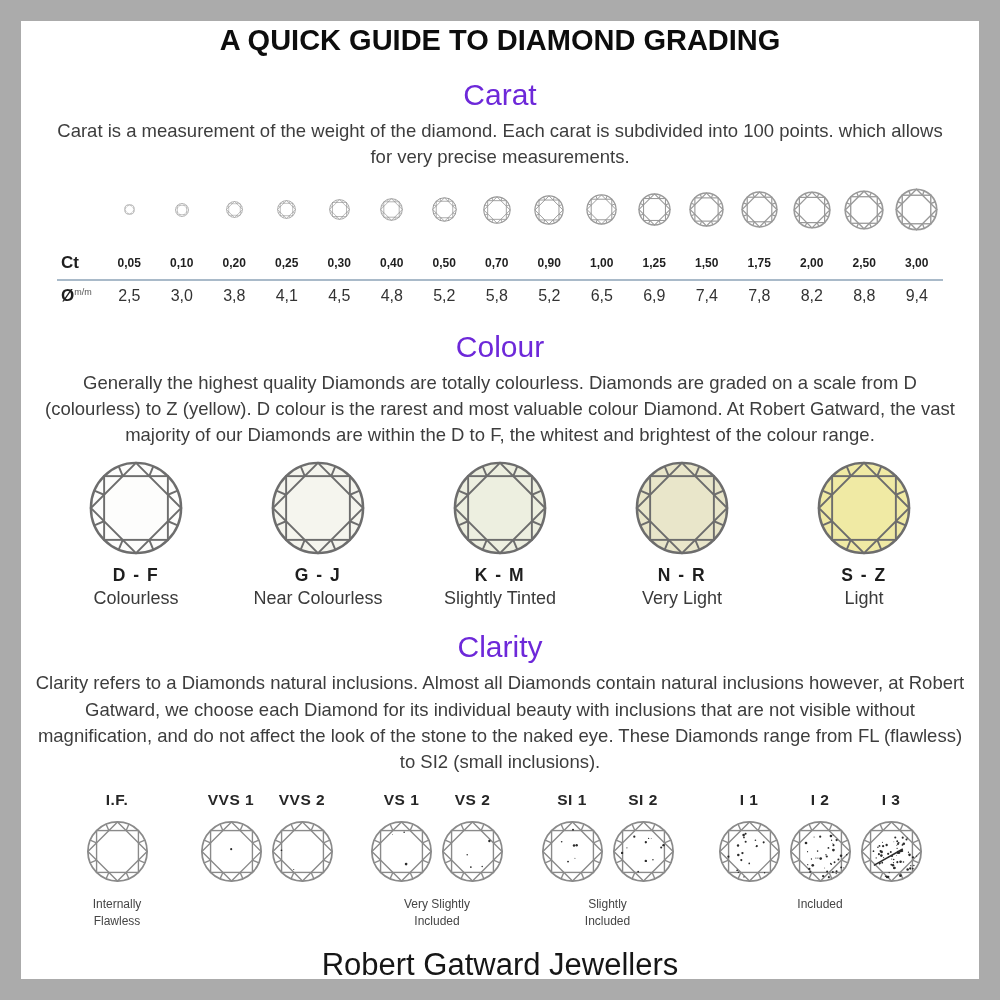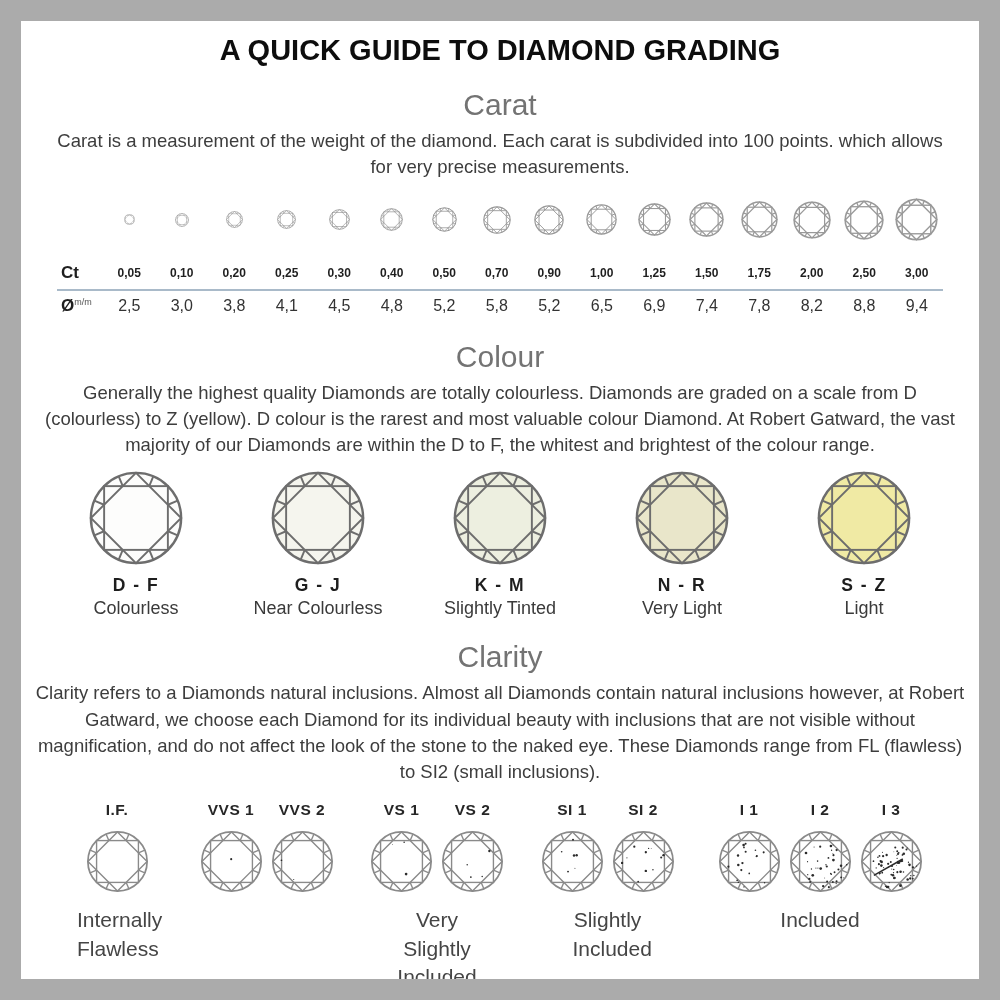--- a/index.html
+++ b/index.html
@@ -10,34 +10,33 @@
     padding:21px;
     font-family:"Liberation Sans","DejaVu Sans",sans-serif;
   }
   .page{
     width:100%;height:100%;
     background:#ffffff;
     box-sizing:border-box;
     overflow:hidden;
     text-align:center;
     color:#3d3d3d;
-    padding-top:10px;
   }
   h1.title{
     margin:3px 0 0;
     font-size:29px;
     font-weight:800;
     letter-spacing:0px;
     color:#0d0d0d;
   }
   h2.sechead{
     margin:21px 0 6px;
     font-size:30px;
     font-weight:400;
-    color:#737373;
+    color:#6d28d9;
   }
   p.desc{
     margin:0 auto;
     font-size:18.5px;
     line-height:1.42;
     color:#3d3d3d;
   }
   .desc-carat{max-width:905px;}
   .desc-colour{max-width:925px;}
   .desc-clarity{max-width:930px;}
@@ -67,21 +66,21 @@
   .clarity-group{display:flex;flex-direction:column;align-items:center;}
   .clarity-group:nth-child(1){width:100px;}
   .clarity-group:nth-child(2){width:146px;}
   .clarity-group:nth-child(3){width:142px;}
   .clarity-group:nth-child(4){width:146px;}
   .clarity-group:nth-child(5){width:226px;}
   .cg-diamonds{display:flex;gap:8px;justify-content:center;}
   .cg-grade{display:flex;flex-direction:column;align-items:center;}
   .cg-code{font-weight:700;font-size:15.5px;letter-spacing:0.5px;color:#262626;margin-bottom:11px;white-space:nowrap;}
   .cg-grade .gem{width:63px;height:63px;}
-  .cg-caption{margin-top:13px;font-size:21px;line-height:1.35;color:#454545;}
+  .cg-caption{margin-top:13px;font-size:12px;line-height:1.35;color:#454545;}
   .clarity-group:nth-child(1) .cg-caption{max-width:80px;}
   .clarity-group:nth-child(2) .cg-caption{max-width:135px;}
   .clarity-group:nth-child(3) .cg-caption{max-width:105px;}
   .clarity-group:nth-child(4) .cg-caption{max-width:70px;}
 
   .footer{
     margin-top:18px;
     font-size:31px;
     color:#161616;
   }

